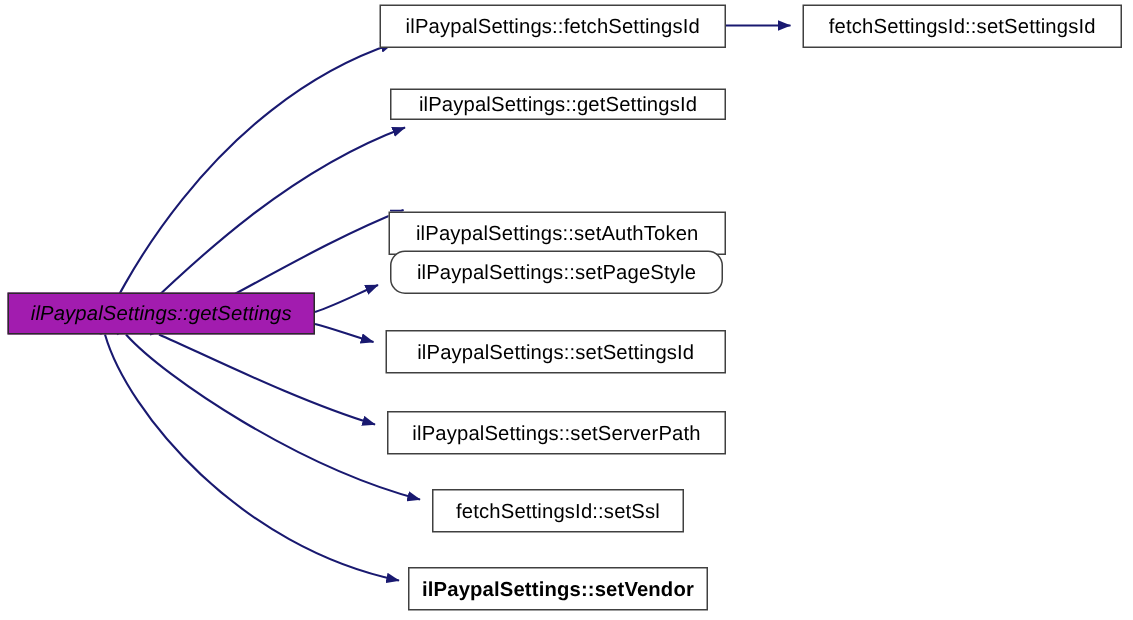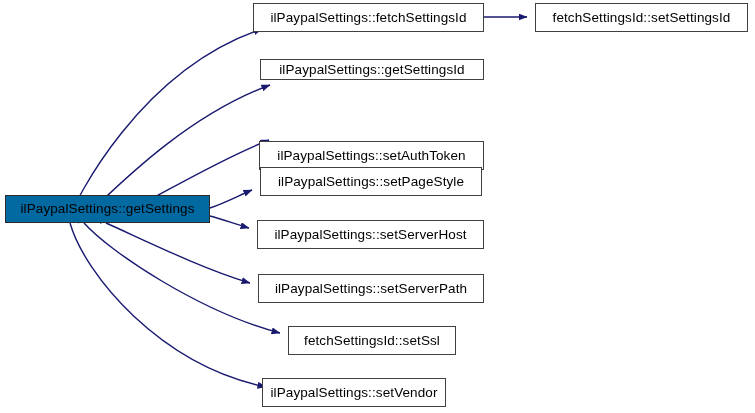--- a/index.html
+++ b/index.html
@@ -29,22 +29,23 @@
     box-sizing: border-box;
     border: 1px solid #404040;
     background: #ffffff;
     display: flex;
     align-items: center;
     justify-content: center;
     white-space: nowrap;
     overflow: hidden;
   }
   .graph-node.root {
-    background: #0369a1;
+    background: #a21caf;
     border-color: #2b2b2b;
+    font-style: italic;
   }
   .node-label {
     font-family: "Liberation Sans", sans-serif;
     font-size: 13.5px;
     line-height: 1;
     color: #000000;
     letter-spacing: 0.1px;
     padding: 0 6px;
   }
 </style>
@@ -76,32 +77,32 @@
       </div>
       <div class="graph-node" style="left: 253px; top: 3px; width: 231px; height: 29px;">
         <span class="node-label">ilPaypalSettings::fetchSettingsId</span>
       </div>
       <div class="graph-node" style="left: 260px; top: 59px; width: 224px; height: 21px;">
         <span class="node-label">ilPaypalSettings::getSettingsId</span>
       </div>
       <div class="graph-node" style="left: 259px; top: 113px; width: 225px; height: 29px; margin-top: 28px;">
         <span class="node-label">ilPaypalSettings::setAuthToken</span>
       </div>
-      <div class="graph-node" style="left: 260px; top: 167px; width: 222px; height: 29px;">
+      <div class="graph-node" style="left: 260px; top: 167px; width: 222px; height: 29px; border-radius: 10px;">
         <span class="node-label">ilPaypalSettings::setPageStyle</span>
       </div>
       <div class="graph-node" style="left: 257px; top: 220px; width: 227px; height: 29px;">
-        <span class="node-label">ilPaypalSettings::setServerHost</span>
+        <span class="node-label">ilPaypalSettings::setSettingsId</span>
       </div>
       <div class="graph-node" style="left: 258px; top: 274px; width: 226px; height: 29px; text-align: center;">
         <span class="node-label">ilPaypalSettings::setServerPath</span>
       </div>
       <div class="graph-node" style="left: 288px; top: 326px; width: 168px; height: 29px;">
         <span class="node-label">fetchSettingsId::setSsl</span>
       </div>
-      <div class="graph-node" style="left: 262px; top: 378px; width: 184px; height: 29px;">
+      <div class="graph-node" style="left: 272px; top: 378px; width: 200px; height: 29px; font-weight: bold;">
         <span class="node-label">ilPaypalSettings::setVendor</span>
       </div>
       <div class="graph-node" style="left: 535px; top: 3px; width: 213px; height: 29px;">
         <span class="node-label">fetchSettingsId::setSettingsId</span>
       </div>
     </div>
 </div>
 
 </body></html>

